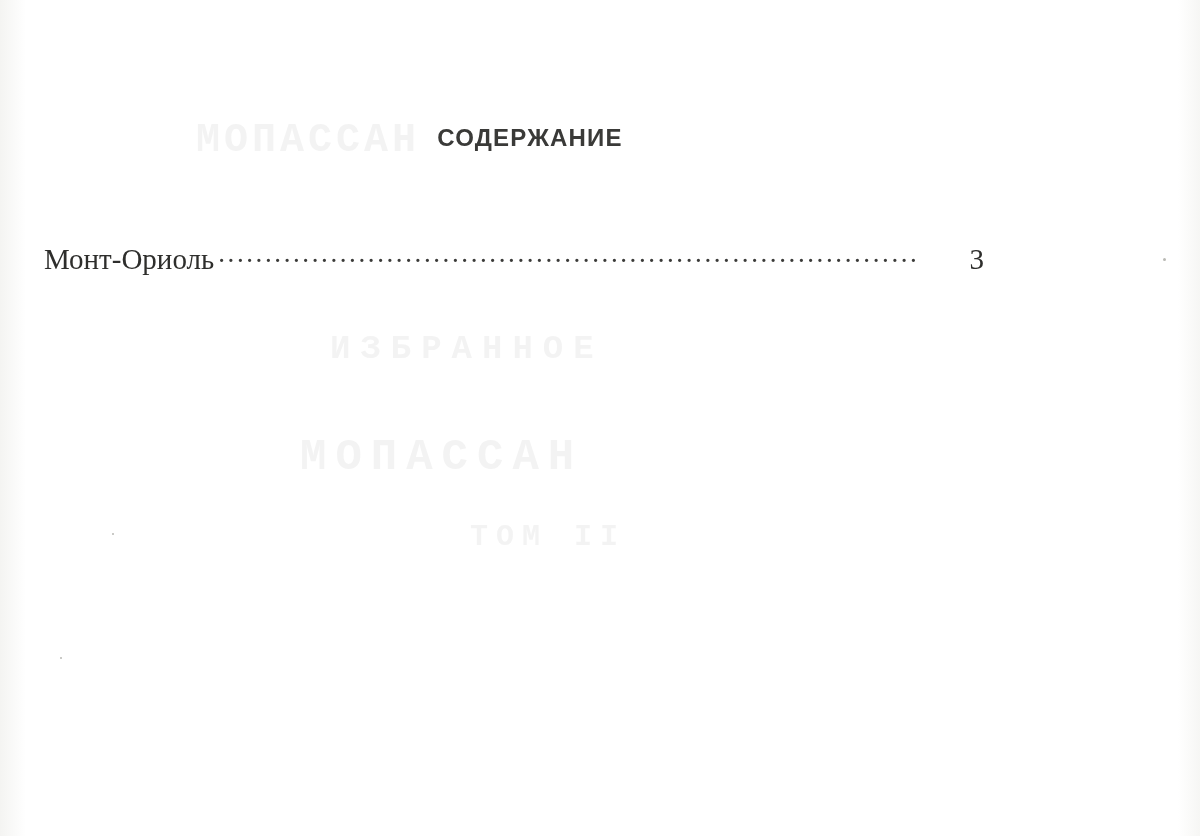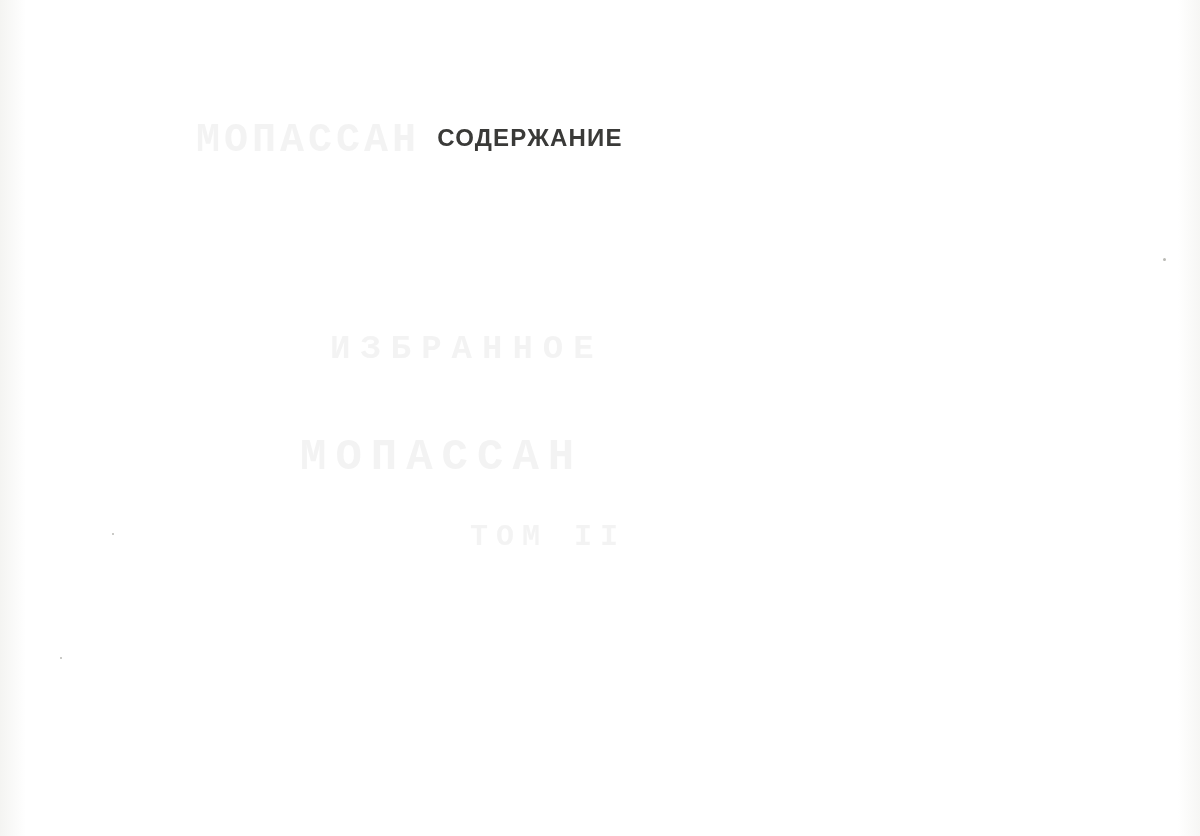--- a/index.html
+++ b/index.html
@@ -125,17 +125,22 @@
   <div class="speck speck-a"></div>
   <div class="speck speck-b"></div>
   <div class="speck speck-c"></div>
 
   <div class="content">
 
     <div class="toc-title">СОДЕРЖАНИЕ</div>
 
     <div class="toc-list">
 
+      <div class="toc-entry">
+        <span class="label">Монт-Ориоль</span>
+        <span class="leaders"></span>
+        <span class="page-num">3</span>
+      </div>
 
 
     </div>
   </div>
 </div>
 
 </body></html>

